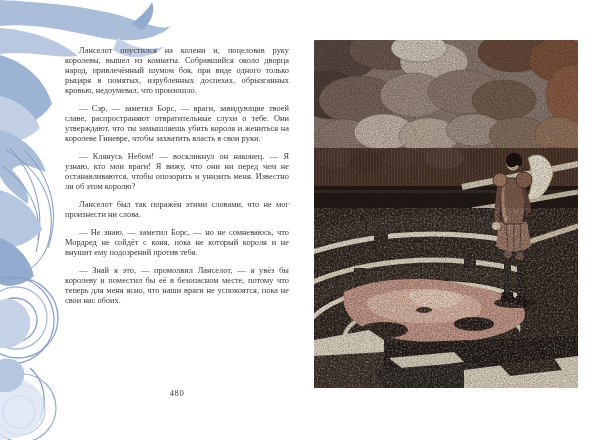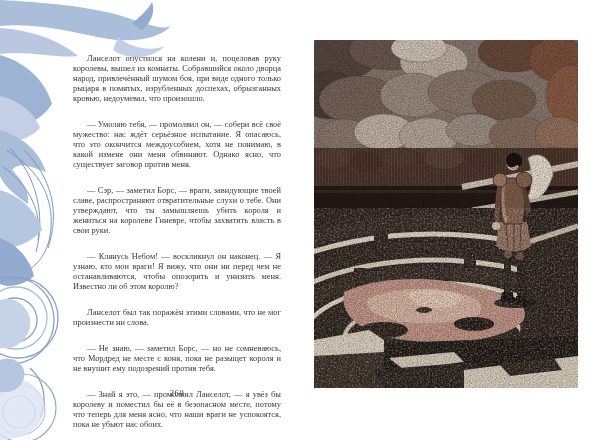--- a/index.html
+++ b/index.html
@@ -6,21 +6,21 @@
   body{
     width:600px;height:440px;background:#ffffff;position:relative;overflow:hidden;
     font-family:"Liberation Serif", serif;
   }
   .page{position:absolute;inset:0;background:#ffffff;}
   .ornament{position:absolute;left:0;top:0;width:180px;height:440px;pointer-events:none;}
   .text-column{
     position:absolute;left:57px;top:38px;width:240px;
     font-size:8.4px;line-height:10px;color:#3a3634;text-align:justify;
   }
-  .text-column p{margin:16px;text-indent:14px;}
+  .text-column p{margin:8px;text-indent:14px;}
   .page-number{
     position:absolute;left:57px;top:388px;width:240px;text-align:center;
     font-size:8.6px;color:#3a3634;letter-spacing:.6px;
   }
   .illustration{
     position:absolute;left:314px;top:40px;width:264px;height:348px;
   }
 </style>
 </head>
 <body>
@@ -57,29 +57,28 @@
       <circle cx="20" cy="410" r="25" stroke="#b5c6e0"></circle>
       <circle cx="19" cy="412" r="16"></circle>
       <path d="M30,368 C44,380 48,400 40,418" stroke="#7f98bf"></path>
     </g>
     <path d="M8,380 C24,376 40,386 44,402 C46,420 34,434 16,438 L0,440 L0,380 Z" fill="#dce4f1" opacity="0.8"></path>
     <path d="M0,360 C10,356 20,360 24,370 C26,380 20,390 8,392 L0,392 Z" fill="#b5c6e0"></path>
   </svg>
 
   <div class="text-column">
     <p>Ланселот опустился на колени и, поцеловав руку королевы, вышел из комнаты. Собравшийся около дворца народ, привлечённый шумом боя, при виде одного только рыцаря в помятых, изрубленных доспехах, обрызганных кровью, недоумевал, что произошло.</p>
-    <p>— Умоляю тебя, — промолвил он, — собери всё своё мужество: нас ждёт серьёзное испытание. Я опасаюсь, что это окончится междоусобием, хотя не понимаю, в какой измене они меня обвиняют. Однако ясно, что существует заговор против меня.</p>
     <p>— Сэр, — заметил Борс, — враги, завидующие твоей славе, распространяют отвратительные слухи о тебе. Они утверждают, что ты замышляешь убить короля и жениться на королеве Гиневре, чтобы захватить власть в свои руки.</p>
     <p>— Клянусь Небом! — воскликнул он наконец. — Я узнаю, кто мои враги! Я вижу, что они ни перед чем не останавливаются, чтобы опозорить и унизить меня. Известно ли об этом королю?</p>
     <p>Ланселот был так поражён этими словами, что не мог произнести ни слова.</p>
-    <p>— Не знаю, — заметил Борс, — но не сомневаюсь, что Мордред не месте с коня, пока не разыщет короля и не внушит ему подозрений против тебя.</p>
-    <p>— Знай я это, — промолвил Ланселот, — я увёз бы королеву и поместил бы её в безопасном месте, потому что теперь для меня ясно, что наши враги не успокоятся, пока не убьют нас обоих.</p>
+    <p>— Не знаю, — заметил Борс, — но не сомневаюсь, что Мордред не сойдёт с коня, пока не который короля и не внушит ему подозрений против тебя.</p>
+    <p>— Знай я это, — промолвил Ланселот, — я увёз бы королеву и поместил бы её в безопасном месте, потому что теперь для меня ясно, что наши враги не успокоятся, пока не свои нас обоих.</p>
   </div>
 
-  <div class="page-number">260</div>
+  <div class="page-number">480</div>
 
   <svg class="illustration" viewBox="0 0 264 348" aria-hidden="true">
     <defs>
       <clipPath id="frame">
           <rect x="0" y="0" width="264" height="348"></rect>
         </clipPath>
       <clipPath id="mazeclip">
           <rect x="0" y="168" width="264" height="180"></rect>
         </clipPath>
       <pattern id="vlines" width="3" height="24" patternUnits="userSpaceOnUse">

